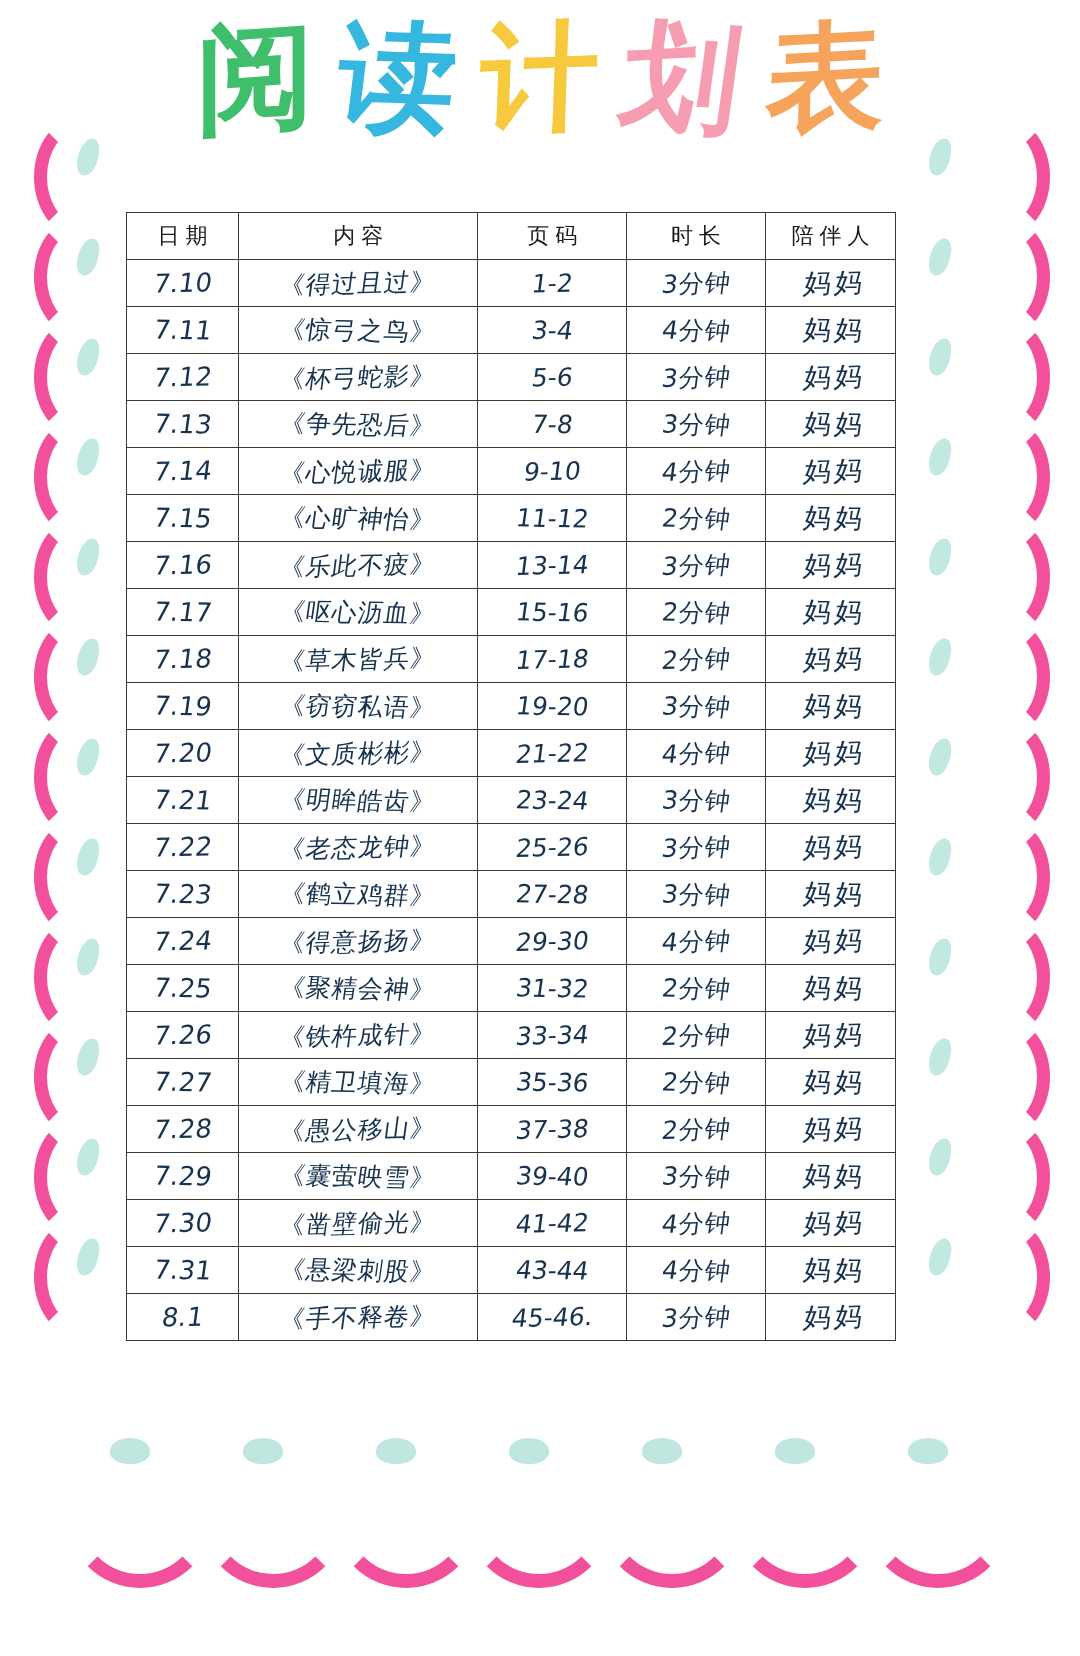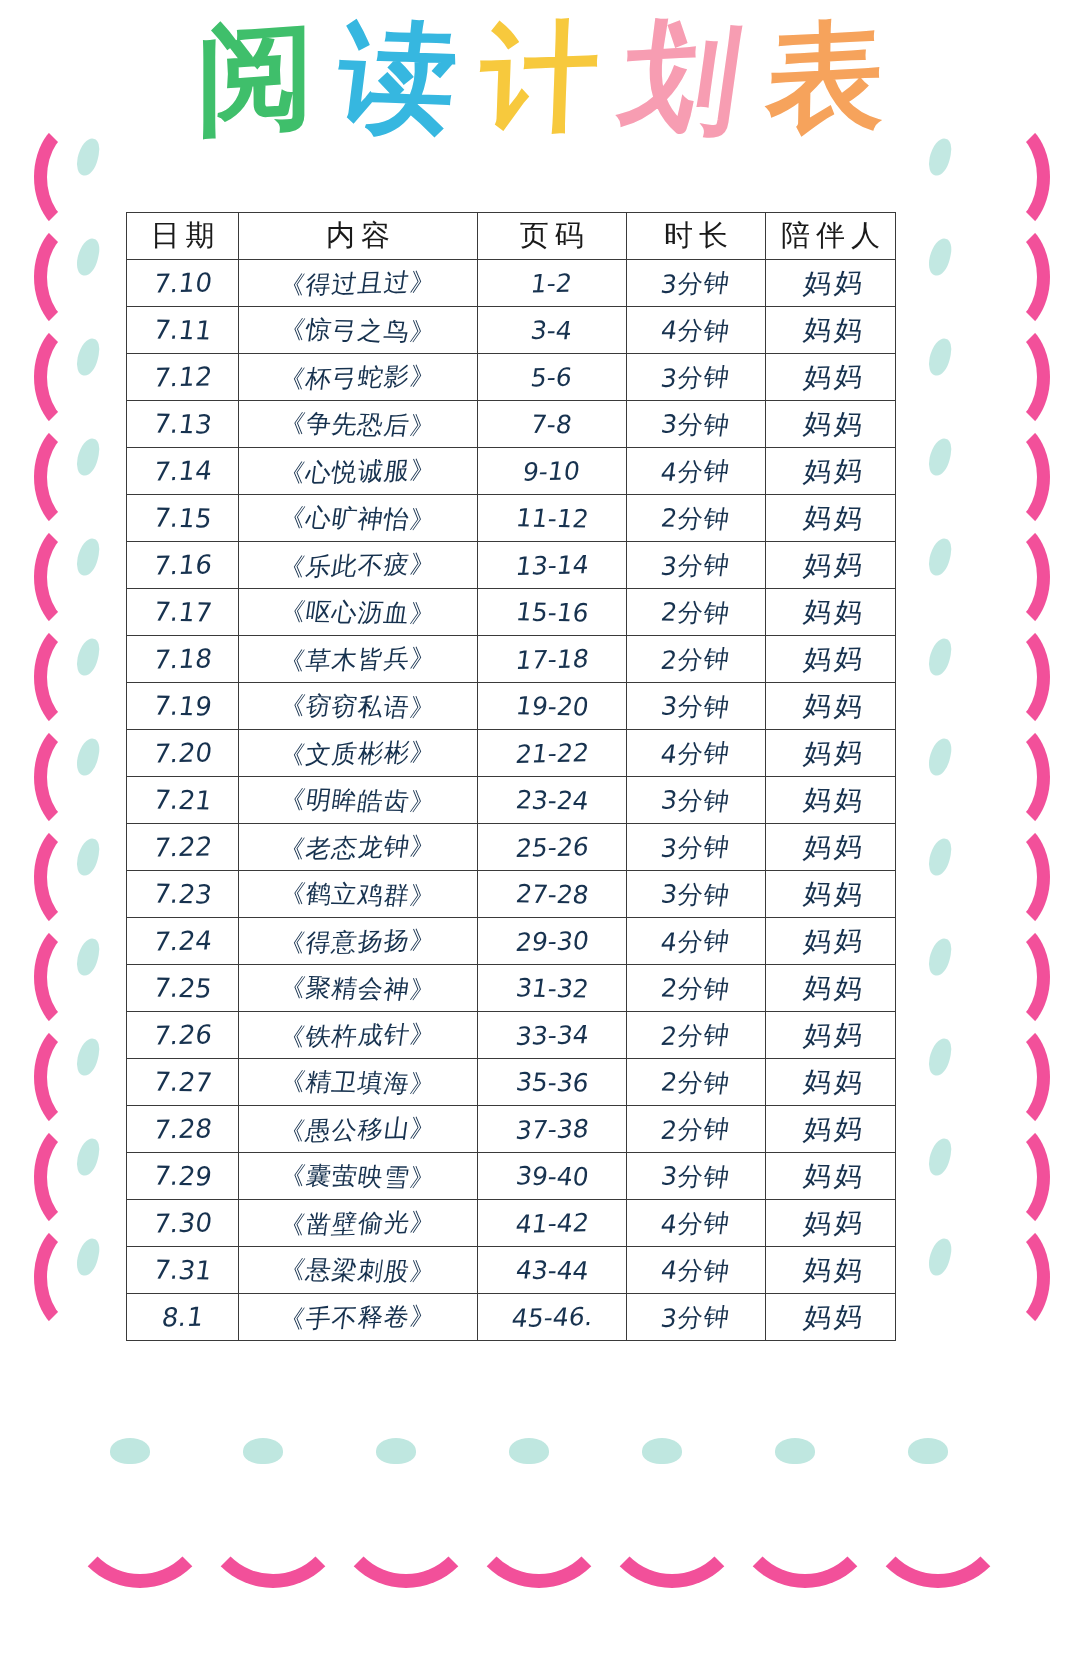--- a/index.html
+++ b/index.html
@@ -96,21 +96,21 @@
   }
   table.plan td, table.plan th {
     border: 1.6px solid #3a3a3a;
     height: 46px;
     text-align: center;
     vertical-align: middle;
     padding: 0 2px;
   }
   th.hd {
     font-family: "DejaVu Sans", sans-serif;
-    font-size: 29px;
+    font-size: 22px;
     font-weight: normal;
     color: #1a1a1a;
     letter-spacing: 6px;
     text-indent: 6px;
   }
   td.cell {
     font-family: "DejaVu Sans", sans-serif;
     font-size: 25px;
     color: #17324f;
   }

